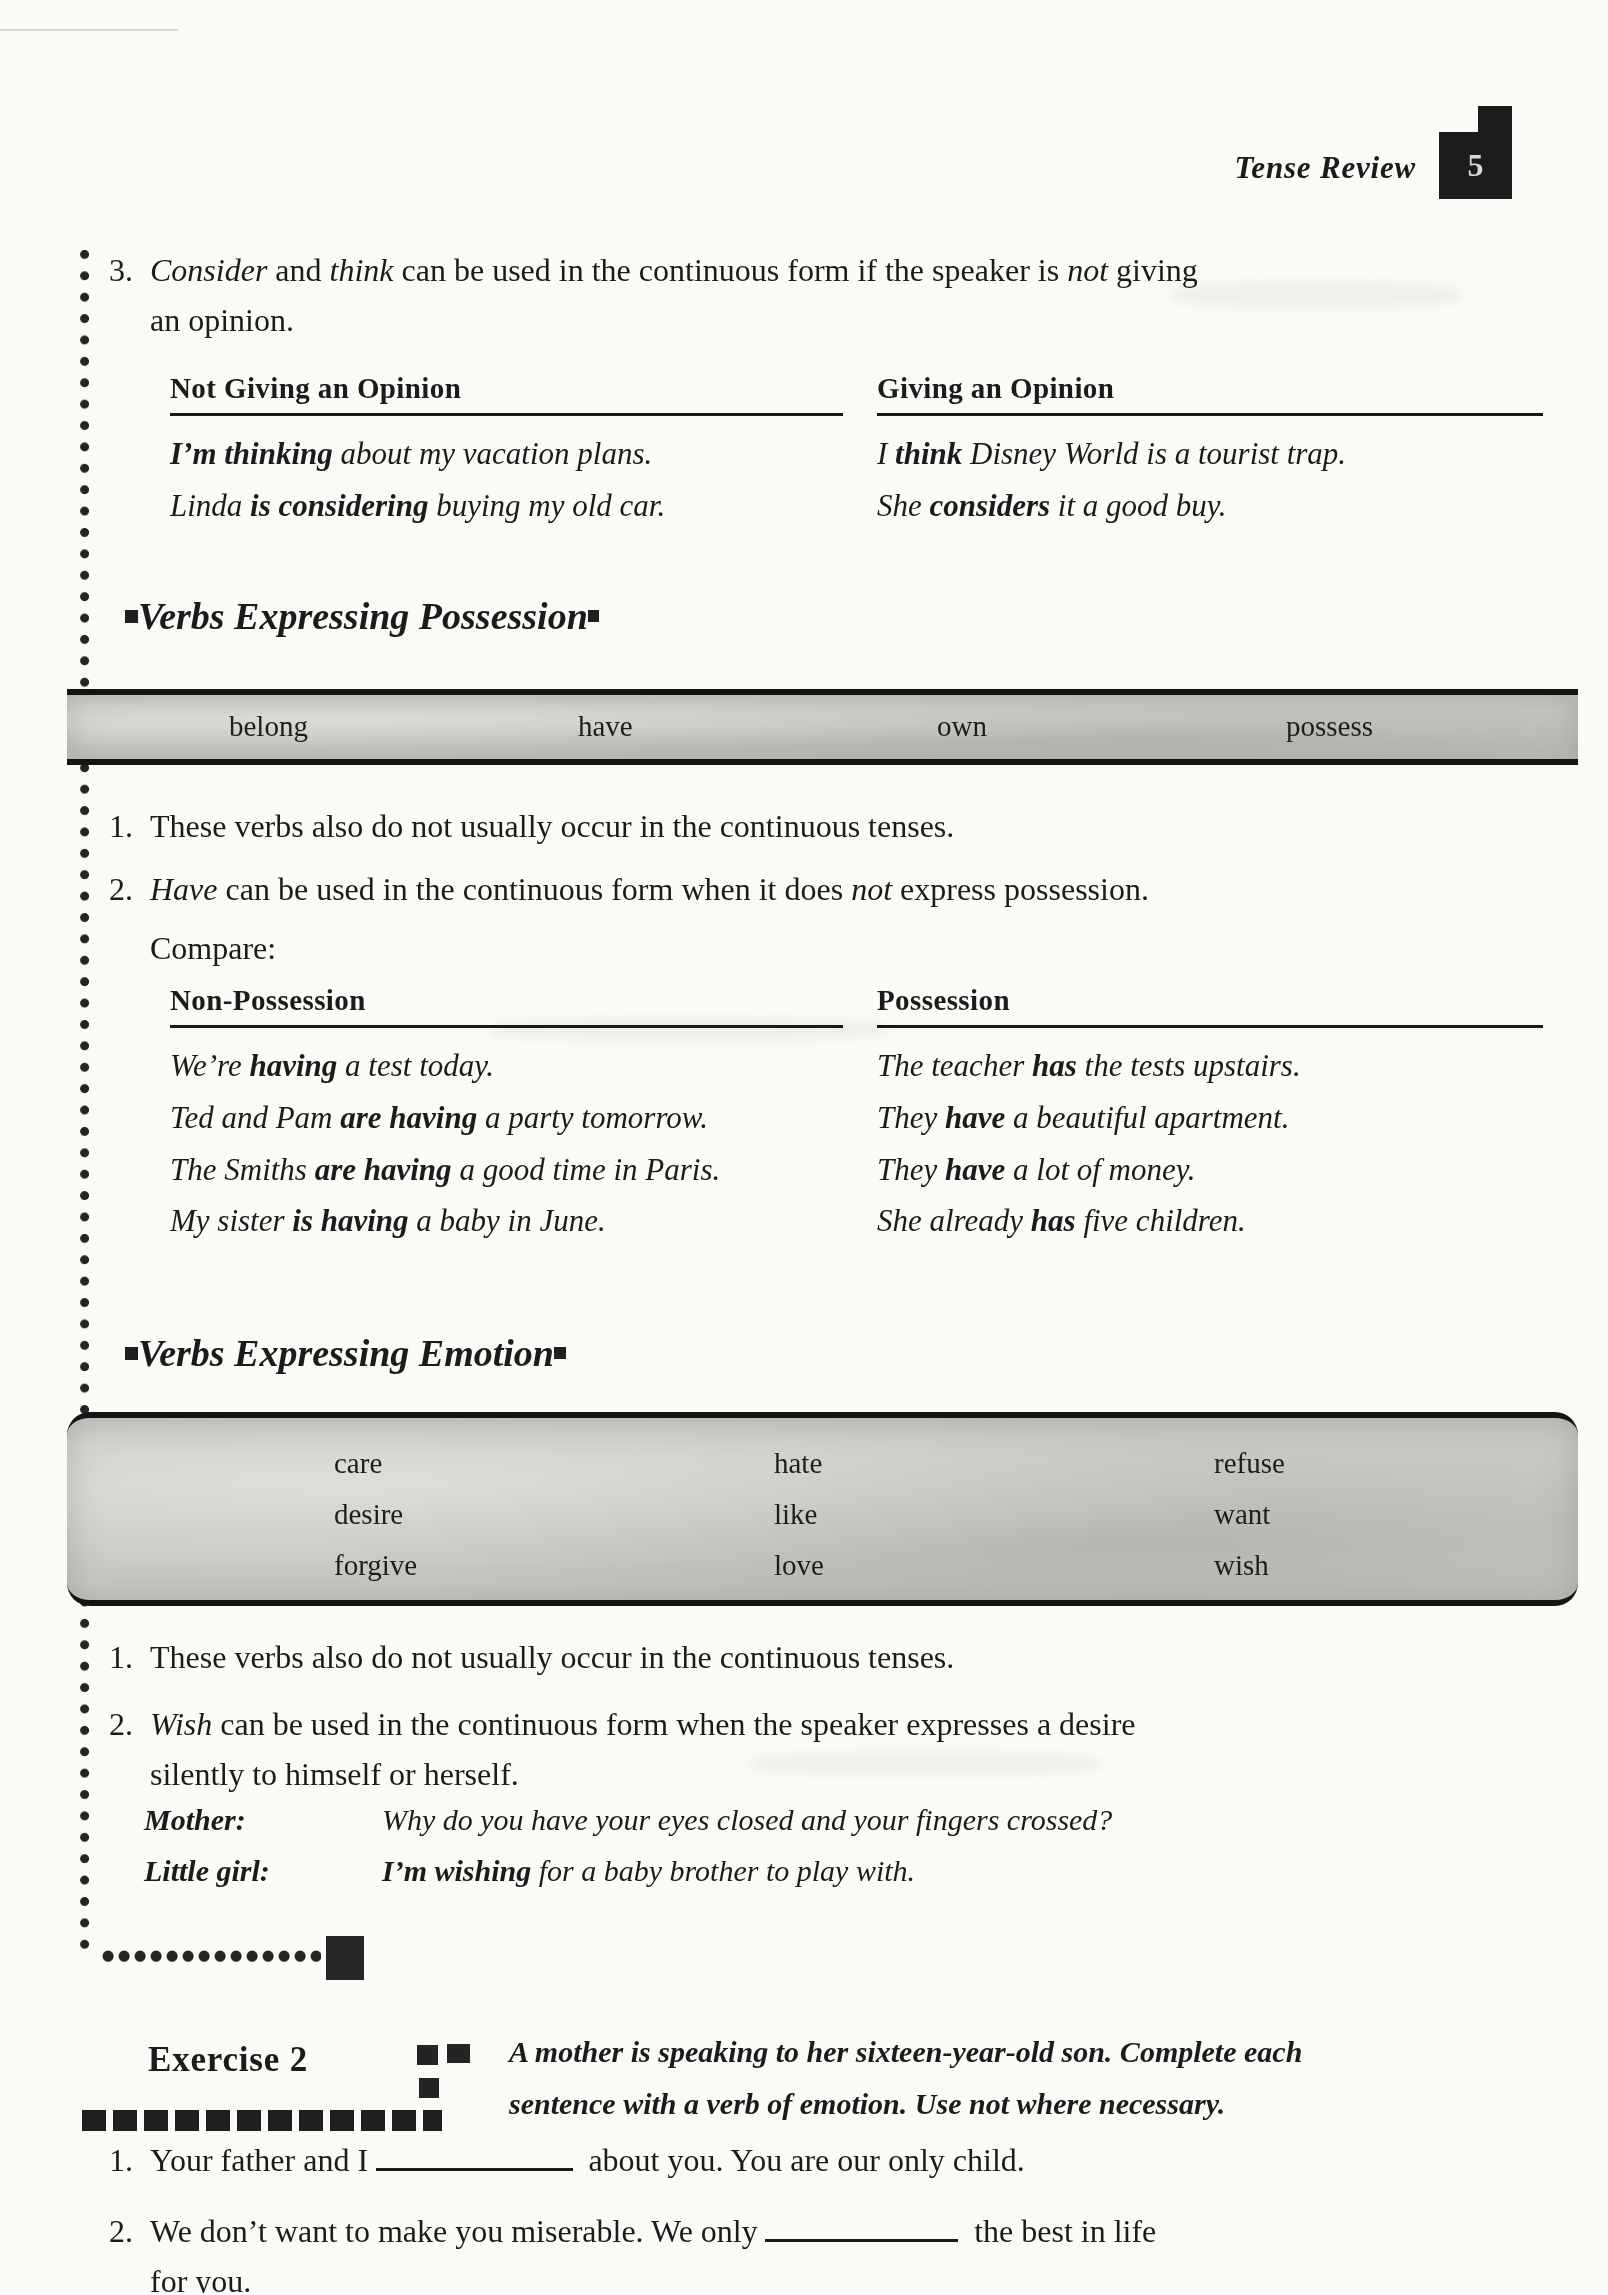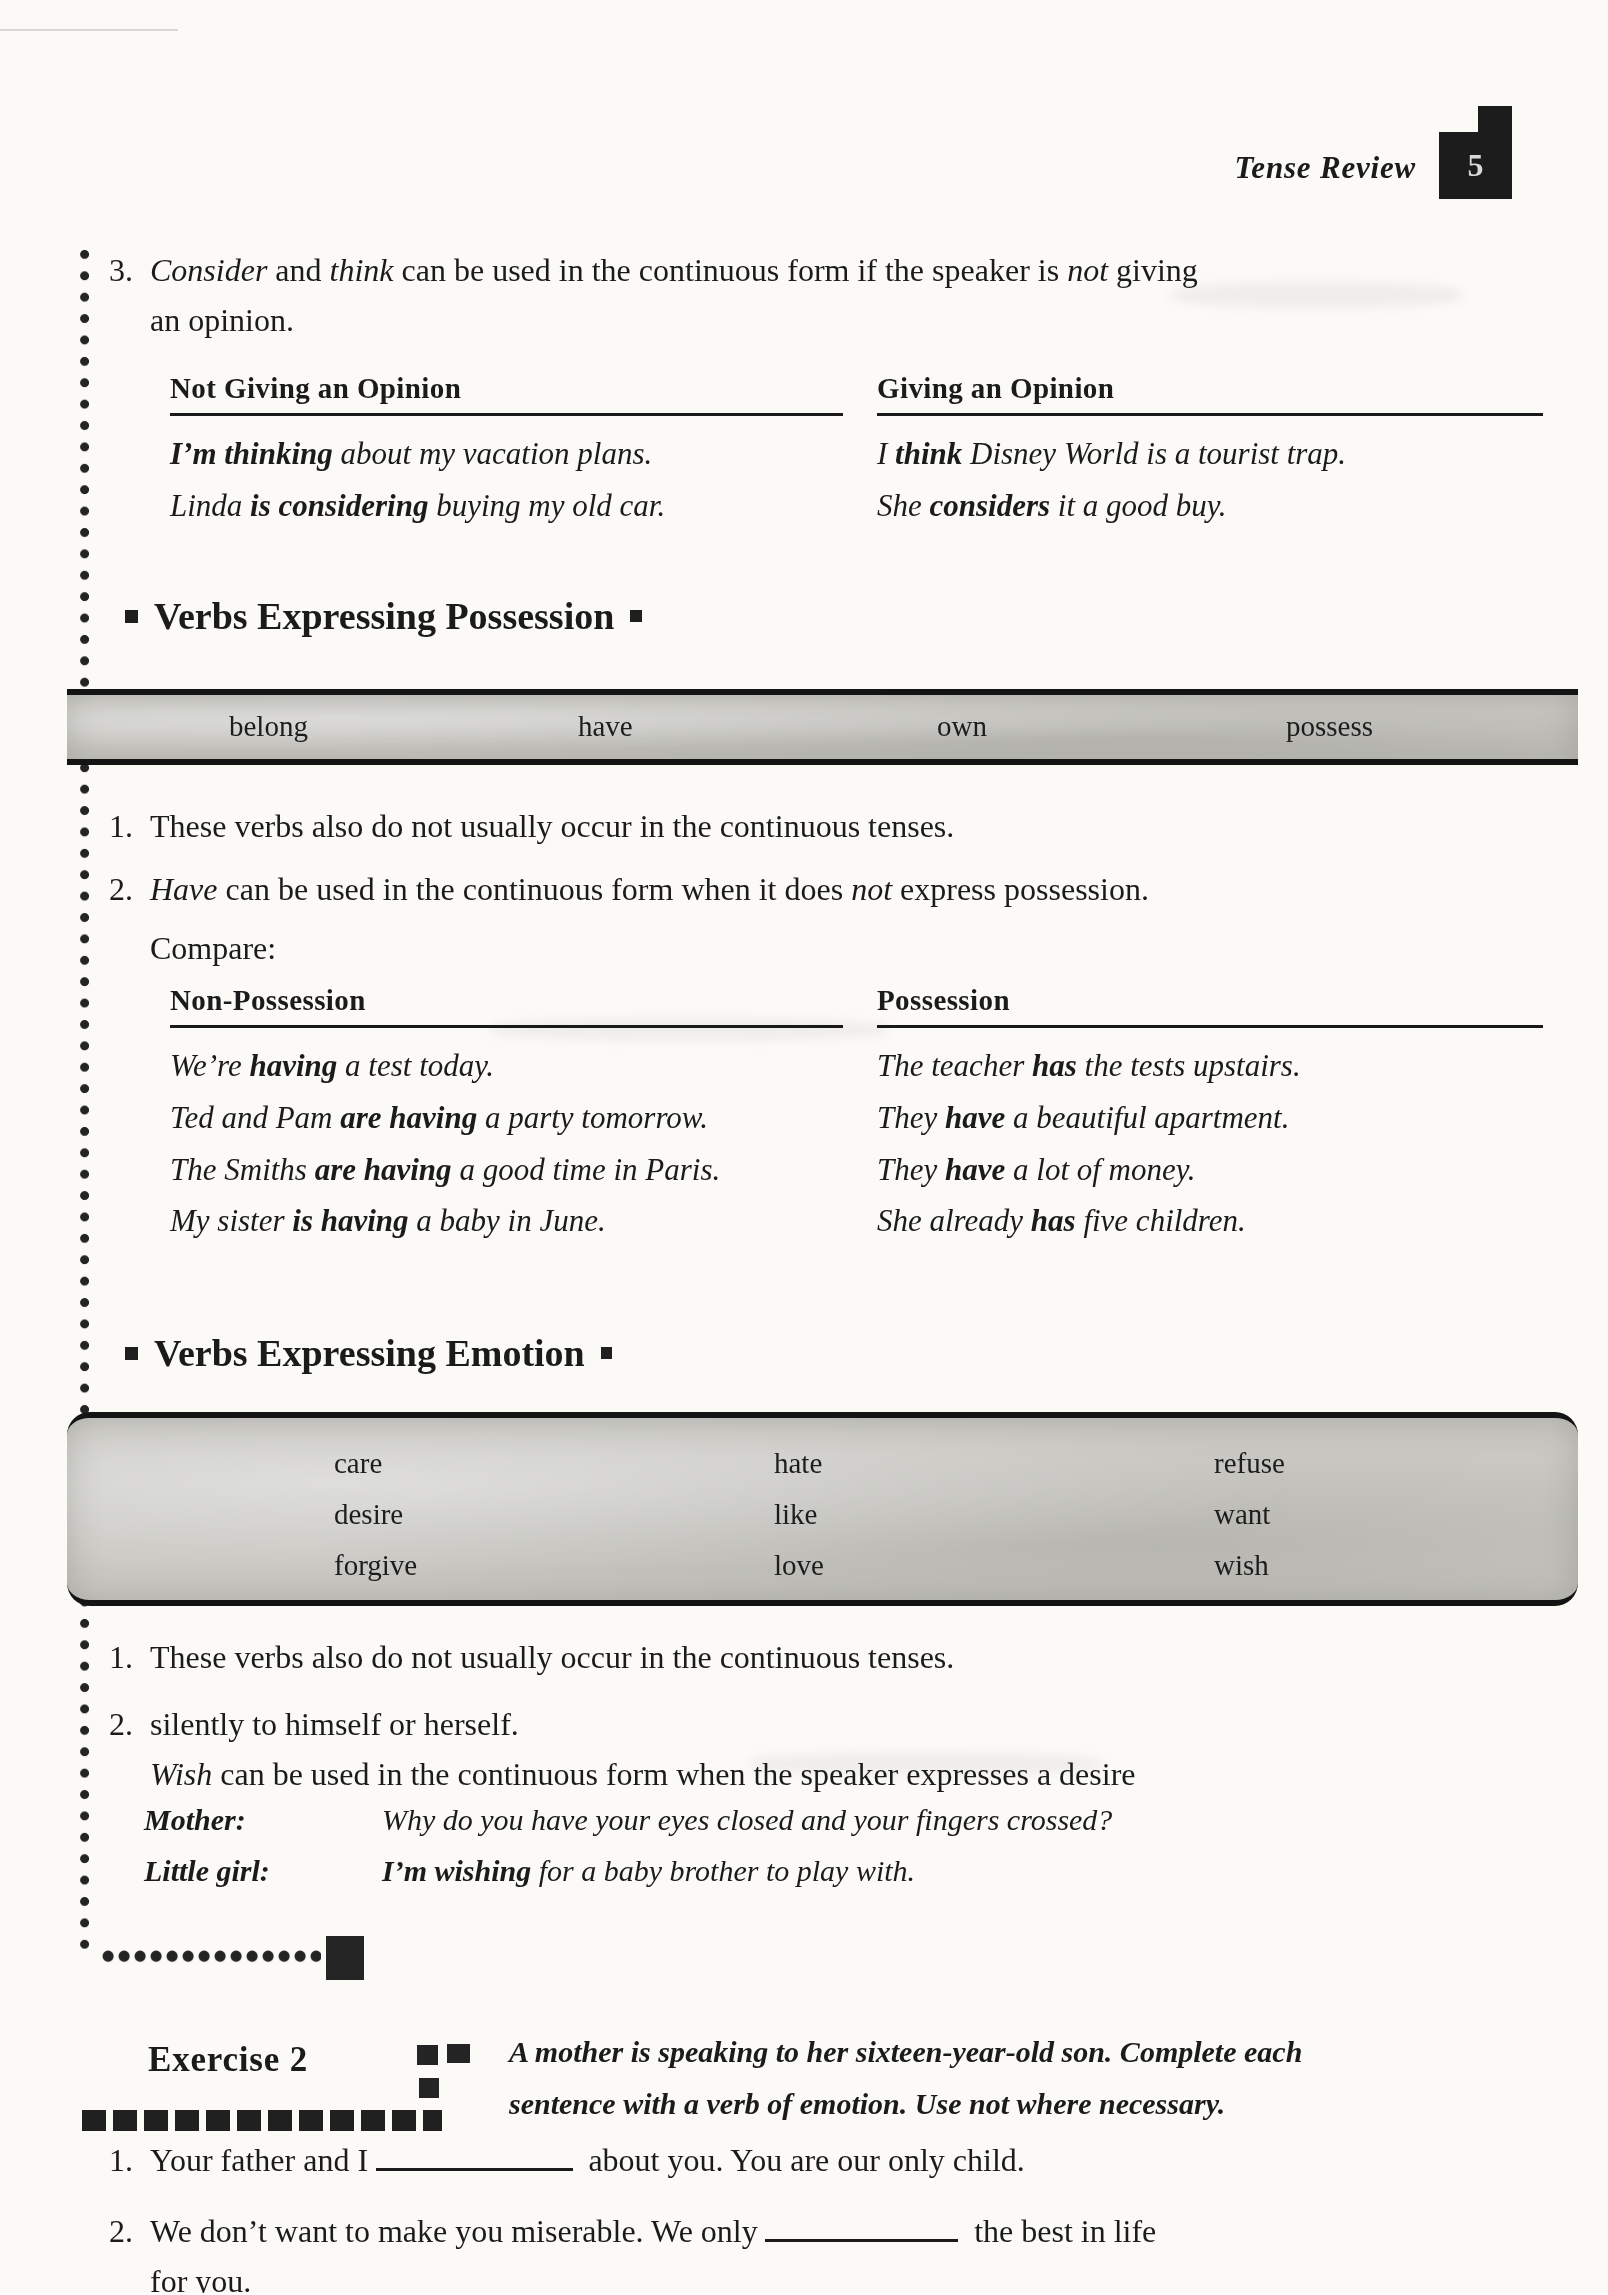--- a/index.html
+++ b/index.html
@@ -35,21 +35,21 @@
   
   .ccol{position:absolute;}
   .ccol .chead{font-size:29px;font-weight:bold;letter-spacing:0.4px;}
   .crule{height:3.8px;background:#191919;margin-top:7.7px;
          box-shadow:0 6.1px 0 -3.1px rgba(60,60,55,.45);}
   .exrow{font-style:italic;font-size:31px;margin-top:17.6px;line-height:1.1;}
   .exrow.first{margin-top:20.7px;}
   
   .shead{position:absolute;left:125px;display:flex;align-items:center;font-size:38px;font-weight:bold;}
   .shead .sq{width:13px;height:13px;background:#1f1f1f;flex:none;}
-  .shead .txt{margin:0 16px;}
+  .shead .txt{margin:0 0;font-style:italic;}
   
   .vbar{position:absolute;left:67px;width:1511px;border-top:6.9px solid #141414;border-bottom:6.9px solid #141414;
         background:
           radial-gradient(ellipse at 18% 35%,rgba(255,255,255,.4),rgba(255,255,255,0) 55%),
           radial-gradient(ellipse at 72% 70%,rgba(110,110,104,.2),rgba(110,110,104,0) 55%),
           #c9c8c3;
         box-shadow:inset 0 0 35px rgba(90,90,84,.28);}
   .vbar .vword{position:absolute;font-size:29px;color:#1d1d1d;}
   .bar-poss{top:689px;height:64px;}
   .bar-poss .vword{top:50%;transform:translateY(-52%);}
@@ -173,22 +173,22 @@
     </div>
   </div>
 
   <div class="nitem" style="top:1633px;">
     <div class="num">1.</div>
     <div class="body">These verbs also do not usually occur in the continuous tenses.</div>
   </div>
   <div class="nitem" style="top:1700px;">
     <div class="num">2.</div>
     <div class="body">
+      <div><span class="i">Wish</span><span> can be used in the continuous form when the speaker expresses a desire</span></div>
       <div><span>silently to himself or herself.</span></div>
-      <div><span class="i">Wish</span><span> can be used in the continuous form when the speaker expresses a desire</span></div>
     </div>
   </div>
 
   <div class="dlg" style="top:1803px;">
     <div class="drow">
       <div class="dlabel">Mother:</div>
       <div class="dtext"><span>Why do you have your eyes closed and your fingers crossed?</span></div>
     </div>
     <div class="drow">
       <div class="dlabel">Little girl:</div>

